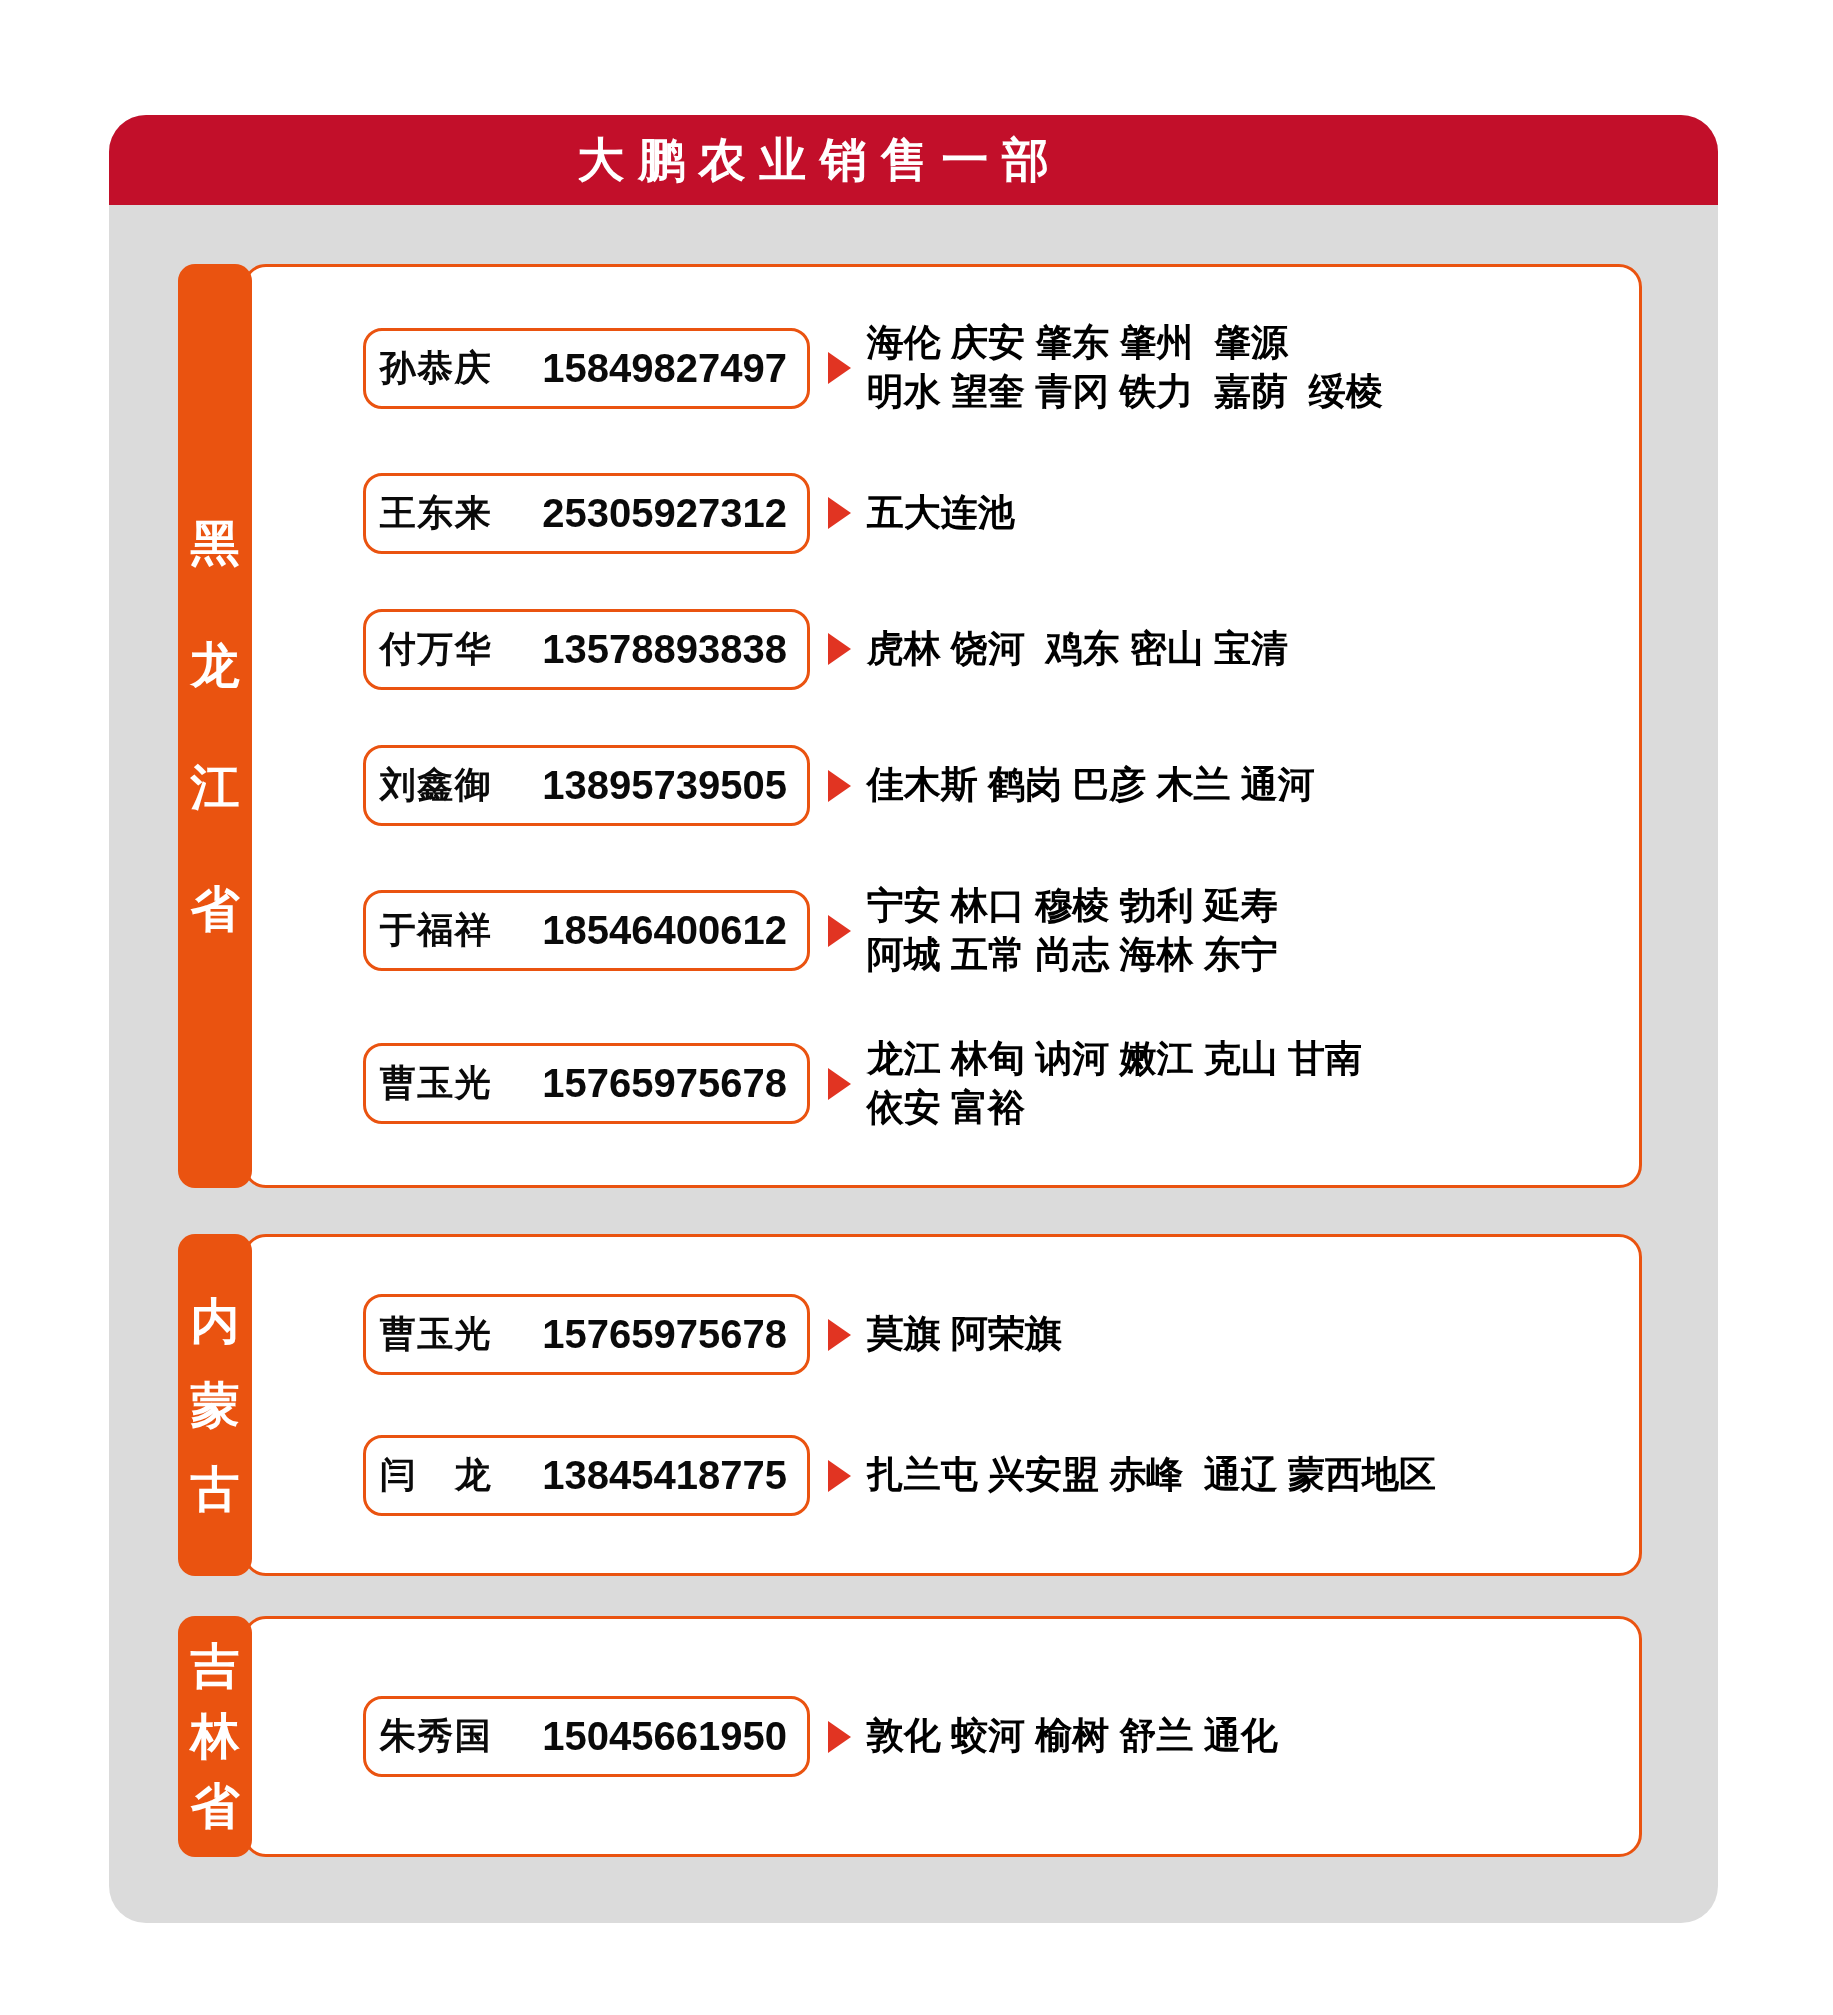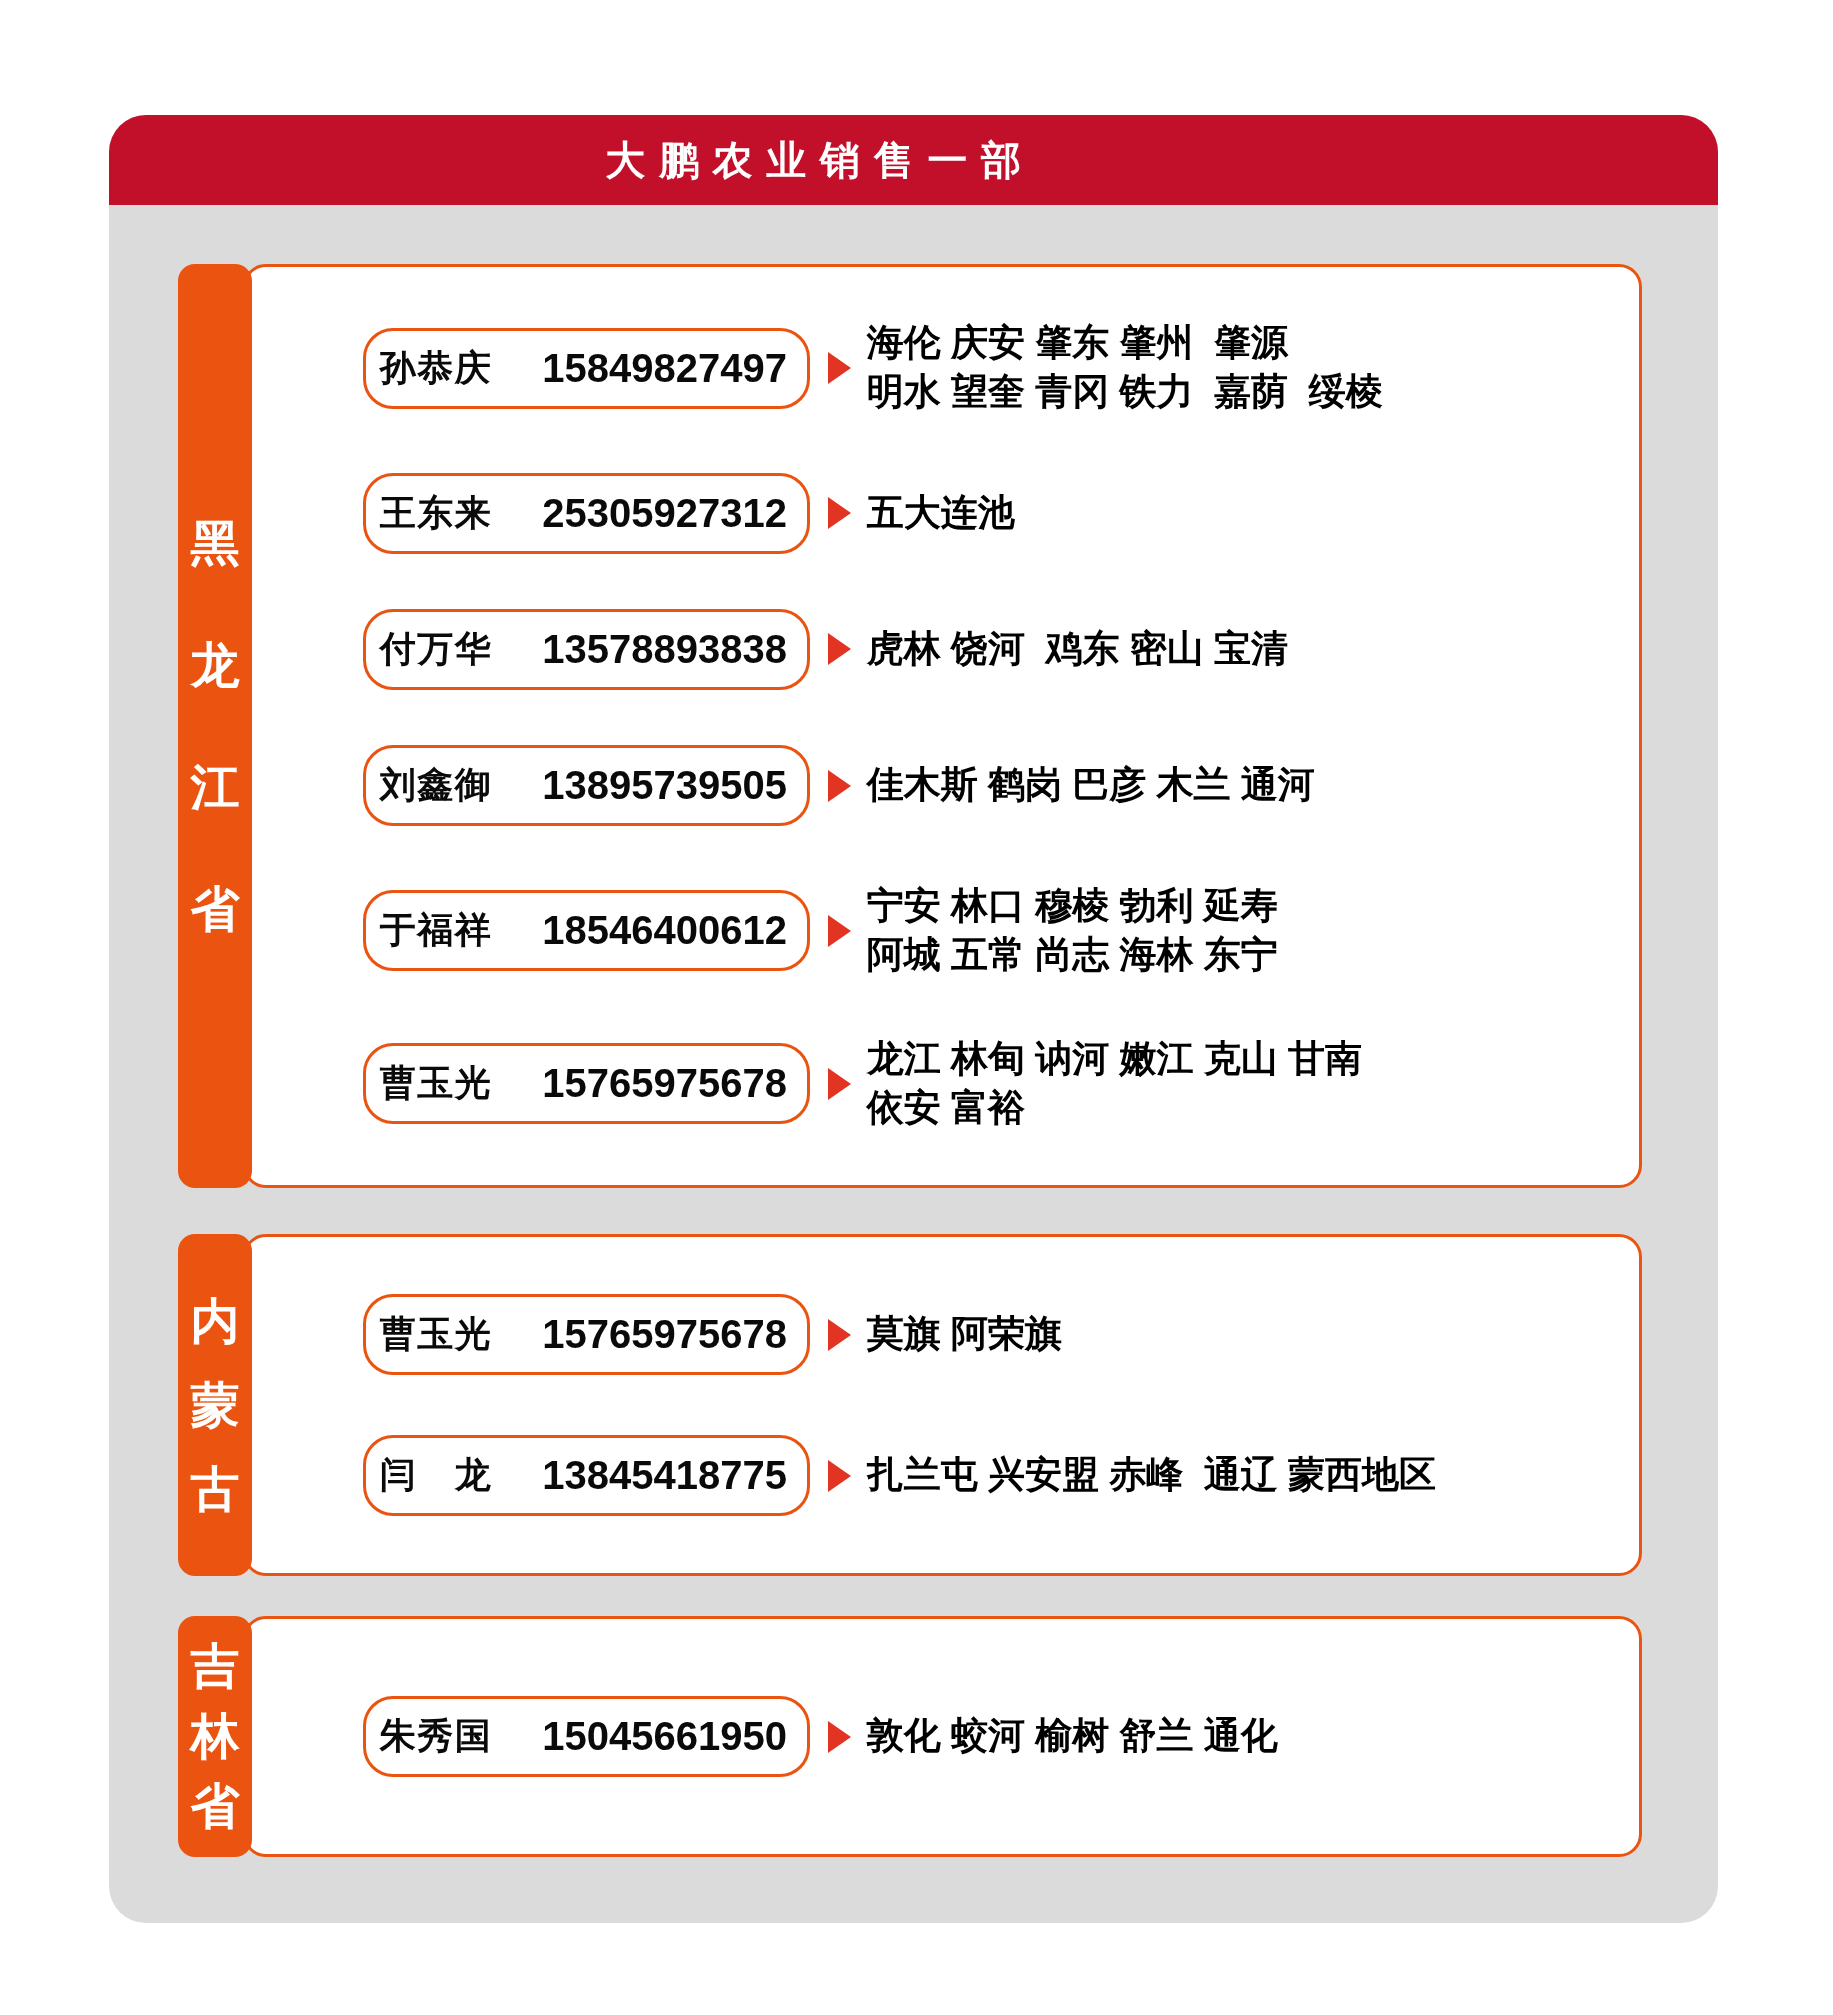--- a/index.html
+++ b/index.html
@@ -12,21 +12,21 @@
     position:absolute;left:109px;top:115px;width:1609px;height:1808px;
     background:#dbdbdb;border-radius:37px;
   }
   .header{
     position:absolute;left:0;top:0;width:100%;height:90px;
     background:#c20f2a;border-radius:37px 37px 0 0;
     display:flex;align-items:center;justify-content:center;
     box-sizing:border-box;padding-right:187px;
   }
   .header h1{
-    margin:0;color:#ffffff;font-size:40px;font-weight:700;
+    margin:0;color:#ffffff;font-size:47px;font-weight:700;
     letter-spacing:13.7px;white-space:nowrap;
   }
   .section{position:absolute;left:69px;right:76px;}
   .sec0{top:149px;height:924px;}
   .sec1{top:1119px;height:342px;}
   .sec2{top:1501px;height:241px;}
   .panel{
     position:absolute;left:65px;right:0;top:0;bottom:0;
     background:#ffffff;border:3.1px solid #ea5310;border-radius:23px;
     box-sizing:border-box;z-index:1;
@@ -43,21 +43,21 @@
     color:#ffffff;font-size:49px;font-weight:700;line-height:1;
   }
   .rows{
     position:absolute;left:74px;right:0;top:0;bottom:0;z-index:3;
     display:flex;flex-direction:column;justify-content:space-evenly;
     padding-left:111px;box-sizing:border-box;
   }
   .row{display:flex;align-items:center;gap:15.3px;}
   .namebox{
     width:447px;height:81px;box-sizing:border-box;flex:0 0 auto;
-    background:#ffffff;border:3.1px solid #ea5310;border-radius:30px;
+    background:#ffffff;border:3.1px solid #ea5310;border-radius:19px;
     display:flex;align-items:center;justify-content:space-between;
     padding:0 20px 0 13.7px;
   }
   .cname{font-size:36px;font-weight:700;color:#0a0a0a;letter-spacing:1.5px;white-space:pre;}
   .cphone{font-size:40px;font-weight:700;color:#0a0a0a;letter-spacing:0;white-space:nowrap;}
   .arrow{
     width:0;height:0;flex:0 0 auto;
     border-top:16px solid transparent;border-bottom:16px solid transparent;
     border-left:23px solid #e13422;margin-left:3.1px;
   }

